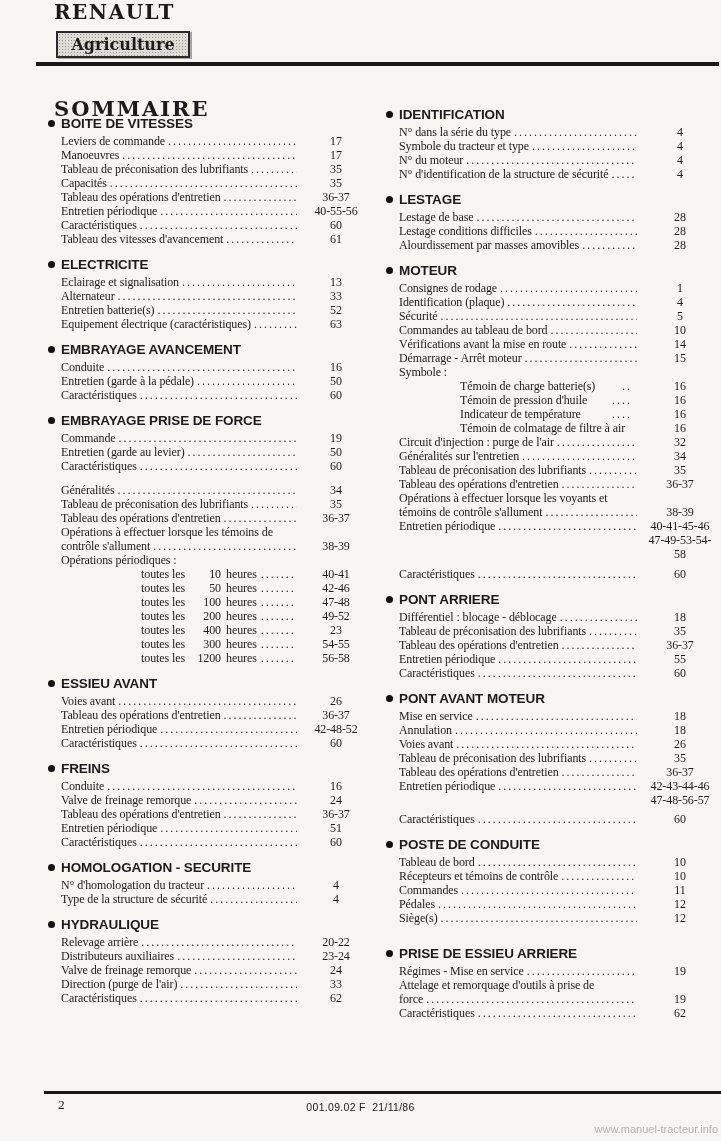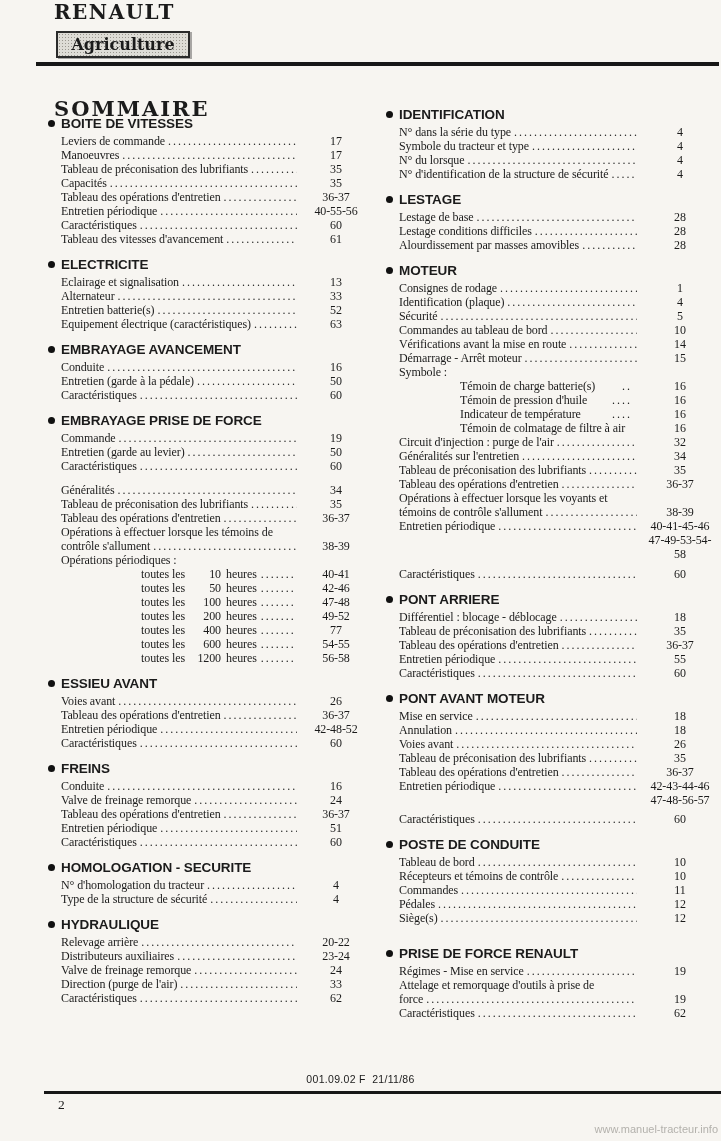--- a/index.html
+++ b/index.html
@@ -45,21 +45,21 @@
   .hours-val{flex:0 0 36px;text-align:right;white-space:nowrap;}
   .hours-unit{margin-left:5px;white-space:nowrap;}
   .hours-dots{flex:1 1 auto;text-align:center;letter-spacing:2px;overflow:hidden;white-space:nowrap;}
   .sub-spacer{flex:0 0 61px;}
   .sub-dots{flex:1 1 auto;text-align:right;padding-right:8px;letter-spacing:2px;
         overflow:hidden;white-space:nowrap;}
 
   
   .footer-rule{position:absolute;left:44px;right:0;top:1091px;height:3px;}
   .page-num{position:absolute;left:58px;top:1097px;font-size:13.5px;}
-  .doc-ref{position:absolute;left:0;right:0;top:1073px;text-align:center;
+  .doc-ref{position:absolute;left:0;right:0;top:1101px;text-align:center;
         font-family:"Liberation Sans",sans-serif;font-size:10.5px;
         letter-spacing:0.3px;white-space:pre;}
   .watermark{position:absolute;right:3px;top:1123px;font-family:"Liberation Sans",sans-serif;
         font-size:11px;color:#b3b1ac;}
 </style>
 </head>
 <body>
 
 <div class="page">
   <div class="brand">RENAULT</div>
@@ -251,26 +251,26 @@
             <span class="hours-unit">heures</span>
             <span class="hours-dots">.......</span>
             <span class="page-col">49-52</span>
           </div>
           <div class="row">
             <span class="hours-spacer"></span>
             <span class="hours-prefix">toutes les</span>
             <span class="hours-val">400</span>
             <span class="hours-unit">heures</span>
             <span class="hours-dots">.......</span>
-            <span class="page-col">77</span>
+            <span class="page-col">23</span>
           </div>
           <div class="row">
             <span class="hours-spacer"></span>
             <span class="hours-prefix">toutes les</span>
-            <span class="hours-val">600</span>
+            <span class="hours-val">300</span>
             <span class="hours-unit">heures</span>
             <span class="hours-dots">.......</span>
             <span class="page-col">54-55</span>
           </div>
           <div class="row">
             <span class="hours-spacer"></span>
             <span class="hours-prefix">toutes les</span>
             <span class="hours-val">1200</span>
             <span class="hours-unit">heures</span>
             <span class="hours-dots">.......</span>
@@ -402,21 +402,21 @@
             <span class="label">N° dans la série du type</span>
             <span class="dots">................................................................................</span>
             <span class="page-col">4</span>
           </div>
           <div class="row">
             <span class="label">Symbole du tracteur et type</span>
             <span class="dots">................................................................................</span>
             <span class="page-col">4</span>
           </div>
           <div class="row">
-            <span class="label">N° du lorsque</span>
+            <span class="label">N° du moteur</span>
             <span class="dots">................................................................................</span>
             <span class="page-col">4</span>
           </div>
           <div class="row">
             <span class="label">N° d'identification de la structure de sécurité</span>
             <span class="dots">................................................................................</span>
             <span class="page-col">4</span>
           </div>
         </div>
       </div>
@@ -654,21 +654,21 @@
           <div class="row">
             <span class="label">Siège(s)</span>
             <span class="dots">................................................................................</span>
             <span class="page-col">12</span>
           </div>
         </div>
       </div>
       <div class="section" style="margin-top: 20px;">
         <div class="sec-header">
           <span class="bullet"></span>
-          <span class="sec-title">PRISE DE FORCE RENAULT</span>
+          <span class="sec-title">PRISE DE ESSIEU ARRIERE</span>
         </div>
         <div class="rows">
           <div class="row">
             <span class="label">Régimes - Mise en service</span>
             <span class="dots">................................................................................</span>
             <span class="page-col">19</span>
           </div>
           <div class="row textonly">
             <span class="label">Attelage et remorquage d'outils à prise de</span>
           </div>

